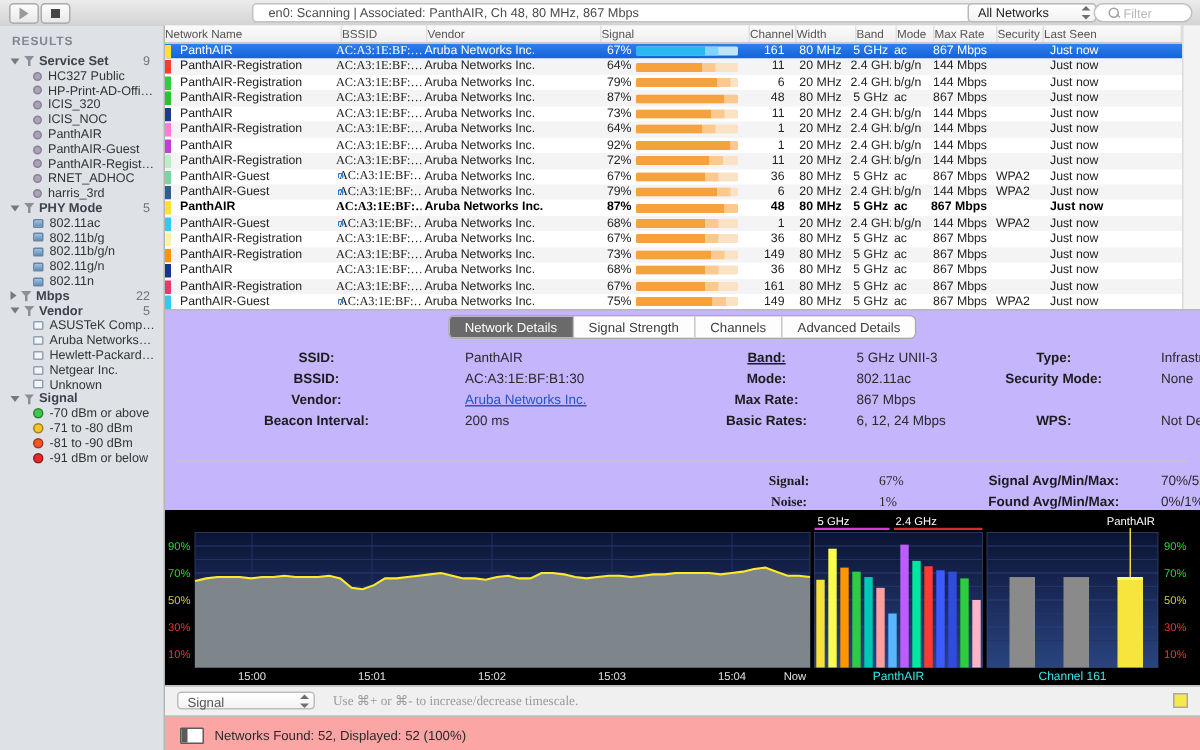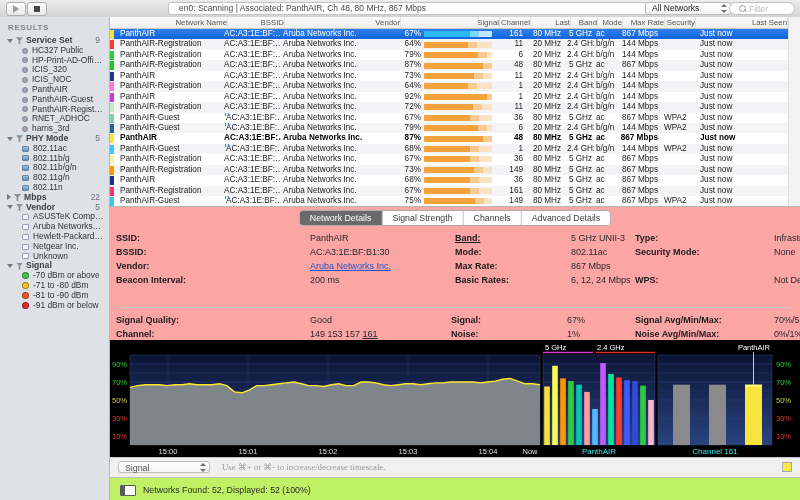--- a/index.html
+++ b/index.html
@@ -45,77 +45,77 @@
   .sb-ic{display:inline-block;vertical-align:middle;margin-right:4px;}
   .ic-dot{width:6px;height:6px;border-radius:50%;background:#ABA2B8;border:1px solid #8B8299;box-sizing:border-box;}
   .ic-phy{width:7px;height:6px;border-radius:1px;background:linear-gradient(#9FC3E0,#5F8FBE);border:1px solid #6B85A0;box-sizing:border-box;}
   .ic-ven{width:7px;height:6px;border-radius:1px;background:#F2F6FA;border:1px solid #93A0B4;box-sizing:border-box;}
   .ic-sig{width:7px;height:7px;border-radius:50%;box-sizing:border-box;border:1px solid rgba(0,0,0,.35);}
 
   
   .main{position:absolute;left:110px;top:17px;width:690px;height:483px;background:#FFFFFF;}
   .thead{position:absolute;left:0;top:0;width:678px;height:11px;background:linear-gradient(#FBFBFB,#EFEFEF);
     border-bottom:1px solid #C9C9C9;display:flex;}
-  .th{font-size:7.8px;color:#555;line-height:11px;text-align:right;border-right:1px solid #E0E0E0;box-sizing:border-box;overflow:hidden;white-space:nowrap;}
+  .th{font-size:7.8px;color:#555;line-height:11px;text-align:left;border-right:1px solid #E0E0E0;box-sizing:border-box;overflow:hidden;white-space:nowrap;}
   .scrollcol{position:absolute;left:678px;top:0;width:12px;height:189px;background:#F3F3F3;border-left:1px solid #DCDCDC;box-sizing:border-box;}
   .tbody{position:absolute;left:0;top:12px;width:678px;height:178px;overflow:hidden;}
   .trow{display:flex;height:10.45px;line-height:10.45px;font-size:8.2px;color:#222;white-space:nowrap;}
   .trow.odd{background:#F4F4F6;}
   .trow.sel{background:linear-gradient(#2F80EC,#1163DB);color:#FFFFFF;}
   .trow.bold{font-weight:bold;color:#000;}
   .td{overflow:hidden;box-sizing:border-box;}
   .chipcell{width:4px;}
   .chip{width:4px;height:9px;margin-top:1px;}
   .c-name{width:110px;padding-left:6px;}
-  .c-bssid{width:57px;display:flex;align-items:flex-start;}
+  .c-bssid{width:57px;display:flex;align-items:flex-end;font-family:Liberation Serif, serif;}
   .c-vendor{width:116px;padding-left:2px;}
   .c-signal{width:99px;display:flex;align-items:center;}
   .c-chan{width:31px;text-align:right;padding-right:4px;}
   .c-width{width:40px;text-align:center;}
   .c-band{width:27px;text-align:center;}
   .c-mode{width:25px;padding-left:2px;}
   .c-rate{width:42px;text-align:right;padding-right:3px;}
   .c-sec{width:31px;padding-left:3px;}
   .c-seen{flex:1;padding-left:8px;}
   .pct{width:24px;text-align:right;padding-right:3px;}
   .bar{position:relative;width:68px;height:6px;border-radius:1px;overflow:hidden;background:#FAE3C5;}
   .bar .fill{position:absolute;left:0;top:0;height:6px;background:#F5A13C;}
   .bar .tail{position:absolute;top:0;height:6px;width:9px;background:#F9C98F;}
   .sel .bar{background:#BFE6F8;}
   .sel .bar .fill{background:#29B8F0;}
   .sel .bar .tail{background:#7FD6F8;}
   .lock{position:relative;display:inline-block;width:6px;height:4.5px;background:#2D7DD2;border-radius:1px;margin:2px 2px 0 0;}
   .lock::before{content:"";position:absolute;left:1px;top:-3px;width:2px;height:3px;border:1px solid #2D7DD2;border-bottom:none;border-radius:2px 2px 0 0;}
 
   
-  .details{position:absolute;left:0;top:189px;width:690px;height:134px;background:#fca5a5;border-top:1px solid #B8B8B8;box-sizing:border-box;}
+  .details{position:absolute;left:0;top:189px;width:690px;height:134px;background:#c4b5fd;border-top:1px solid #B8B8B8;box-sizing:border-box;}
   .tabs{position:absolute;left:50%;top:3px;transform:translateX(-50%);display:flex;height:14px;
     border:1px solid #ABABAB;border-radius:4px;overflow:hidden;background:#FFF;}
   .tab{font-size:8.8px;color:#3D3D3D;line-height:14px;padding:0 10px;border-right:1px solid #BDBDBD;background:#FDFDFD;}
   .tab:last-child{border-right:none;}
   .tab.sel{background:#6A6A6A;color:#FFF;}
   .fieldsec{position:absolute;left:0;width:690px;}
   .fcol{position:absolute;top:0;}
   .frow{height:14px;line-height:14px;font-size:9px;white-space:nowrap;}
-  .flabel{display:inline-block;text-align:left;font-weight:bold;color:#1C1C1C;vertical-align:top;}
+  .flabel{display:inline-block;text-align:center;font-weight:bold;color:#1C1C1C;vertical-align:top;}
   .fval{color:#2A2A2A;margin-left:4px;}
   .fval.link{color:#2456C8;text-decoration:underline;}
   .u{text-decoration:underline;}
   .fsep{position:absolute;left:8px;top:100px;width:674px;border-top:1px solid #C6C6C6;}
 
   
   .charts{position:absolute;left:0;top:323px;width:690px;height:117px;background:#000;}
 
   
   .tsbar{position:absolute;left:0;top:440px;width:690px;height:20px;background:#F0F0F0;border-top:1px solid #C9C9C9;box-sizing:border-box;}
   .tselect{position:absolute;left:8px;top:3px;width:92px;height:12px;background:linear-gradient(#FFF,#F3F3F3);
     border:1px solid #BDBDBD;border-radius:3px;font-size:8.8px;color:#555;line-height:12px;padding-left:6px;box-sizing:border-box;}
   .hint{position:absolute;left:112px;top:4px;font-size:8.8px;color:#9A9A9A;font-family:Liberation Serif, serif;}
   .legendchip{position:absolute;right:8px;top:4px;width:10px;height:10px;background:#F7E94A;border:1px solid #A9A9A9;box-sizing:border-box;}
-  .statusbar{position:absolute;left:0;top:460px;width:690px;height:23px;background:#bef264;border-top:1px solid #BDBDBD;box-sizing:border-box;}
+  .statusbar{position:absolute;left:0;top:460px;width:690px;height:23px;background:#fca5a5;border-top:1px solid #BDBDBD;box-sizing:border-box;}
   .sbicon{position:absolute;left:10px;top:7px;width:14px;height:9px;border:1px solid #5A5A5A;border-radius:1px;background:#FFF;}
   .sbicon::after{content:"";position:absolute;left:0;top:0;width:4px;height:9px;background:#5A5A5A;}
   .sbtext{position:absolute;left:33px;top:7px;font-size:8.8px;color:#2A2A2A;}
 </style>
 </head>
 <body>
 
 <div class="app">
 
   <div class="toolbar">
@@ -173,21 +173,21 @@
       </div>
   </div>
 
   <div class="main">
     <div class="thead" id="thead">
         <div class="th" style="width: 118px;">Network Name</div>
         <div class="th" style="width: 57px;">BSSID</div>
         <div class="th" style="width: 116px;">Vendor</div>
         <div class="th" style="width: 99px;">Signal</div>
         <div class="th" style="width: 31px;">Channel</div>
-        <div class="th" style="width: 40px;">Last</div>
+        <div class="th" style="width: 40px;">Width</div>
         <div class="th" style="width: 27px;">Band</div>
         <div class="th" style="width: 25px;">Mode</div>
         <div class="th" style="width: 42px;">Max Rate</div>
         <div class="th" style="width: 31px;">Security</div>
         <div class="th" style="flex: 1 1 0%;">Last Seen</div>
       </div>
     <div class="scrollcol"></div>
     <div class="tbody" id="tbody">
         <div class="trow sel">
           <div class="td chipcell">
@@ -625,33 +625,28 @@
           </div>
           <div class="fcol" style="left: 525px;">
             <div class="frow"><span class="flabel" style="width: 135px;">Type:</span><span class="fval">Infrastructure</span></div>
             <div class="frow"><span class="flabel" style="width: 135px;">Security Mode:</span><span class="fval">None</span></div>
             <div class="frow"><span class="flabel" style="width: 135px;"></span><span class="fval"></span></div>
             <div class="frow"><span class="flabel" style="width: 135px;">WPS:</span><span class="fval">Not Detected</span></div>
           </div>
         </div>
       <div class="fsep"></div>
       <div class="fieldsec" id="fsec1" style="top:106px;height:44px;">
-          <div class="fcol" style="left: 6px;">
-            <div class="frow"><span class="flabel" style="width: 190px;">Signal Quality:</span><span class="fval">Good</span></div>
-            <div class="frow"><span class="flabel" style="width: 190px;">Channel:</span><span class="fval"><span>149 </span><span>153 </span><span>157 </span><span class="u">161</span></span></div>
-            <div class="frow"><span class="flabel" style="width: 190px;">Channel Width:</span><span class="fval">80 MHz</span></div>
-          </div>
-          <div class="fcol" style="left: 341px;">
+          <div class="fcol" style="left: 360px; font-family: Liberation Serif, serif;">
             <div class="frow"><span class="flabel" style="width: 112px;">Signal:</span><span class="fval">67%</span></div>
             <div class="frow"><span class="flabel" style="width: 112px;">Noise:</span><span class="fval">1%</span></div>
             <div class="frow"><span class="flabel" style="width: 112px;">Signal-to-Noise Ratio:</span><span class="fval">36 dB</span></div>
           </div>
           <div class="fcol" style="left: 525px;">
             <div class="frow"><span class="flabel" style="width: 135px;">Signal Avg/Min/Max:</span><span class="fval">70%/59%/76%</span></div>
-            <div class="frow"><span class="flabel" style="width: 135px;">Noise Avg/Min/Max:</span><span class="fval">0%/1%/7%</span></div>
+            <div class="frow"><span class="flabel" style="width: 135px;">Found Avg/Min/Max:</span><span class="fval">0%/1%/7%</span></div>
             <div class="frow"><span class="flabel" style="width: 135px;">SNR Avg/Min/Max:</span><span class="fval">37/27/43 dB</span></div>
           </div>
         </div>
     </div>
 
     <div class="charts" id="charts"><svg width="690" height="117" viewBox="0 0 690 117">
           <defs>
             <linearGradient id="plotbg" x1="0" y1="0" x2="0" y2="1">
               <stop offset="0%" stop-color="#0B1434"></stop>
               <stop offset="100%" stop-color="#2A4480"></stop>

